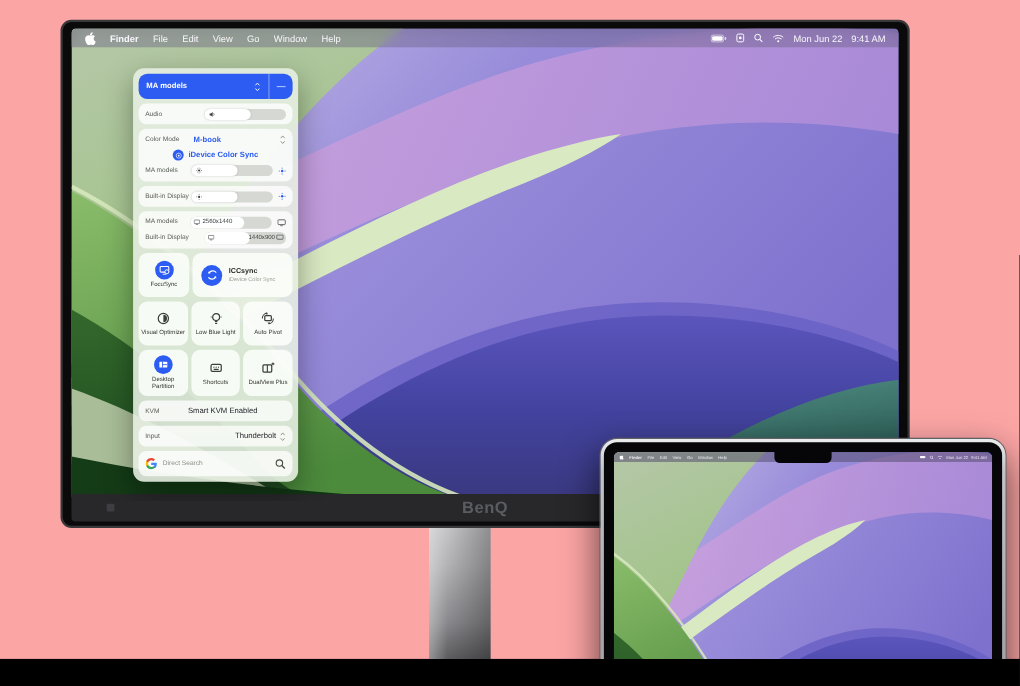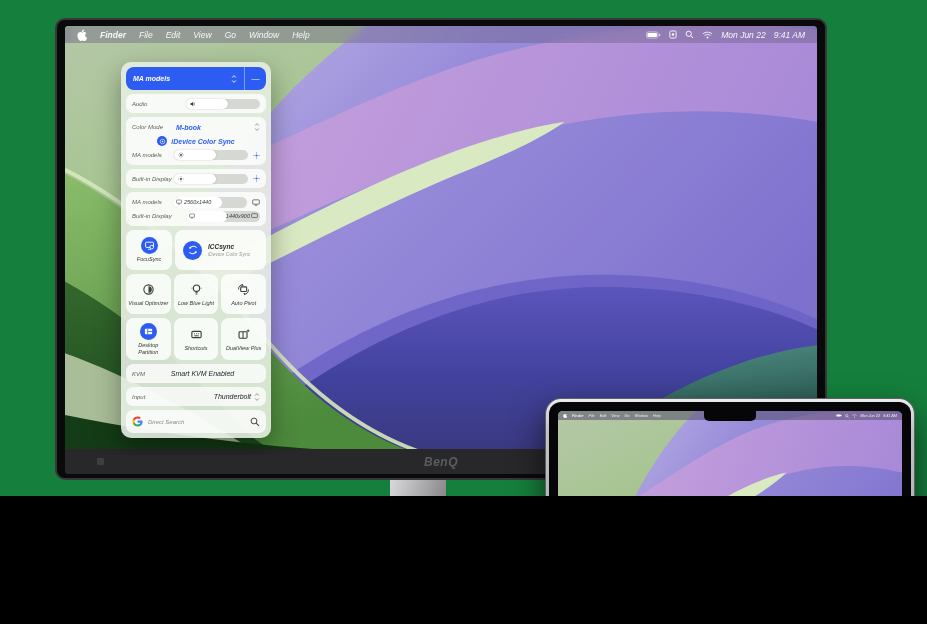--- a/index.html
+++ b/index.html
@@ -1,31 +1,31 @@
 <!DOCTYPE html>
 <html><head>
 <meta charset="utf-8">
 <style>
   html,body{margin:0;padding:0;background:#000;}
   *{box-sizing:border-box;font-family:"Liberation Sans",sans-serif;}
-  .stage{position:relative;width:927px;height:496px;background:#15803d;overflow:hidden;font-style:italic;}
+  .stage{position:relative;width:927px;height:599px;background:#fca5a5;overflow:hidden;}
 
   
   .stand{position:absolute;left:390px;top:477px;width:56px;height:147px;
     background:linear-gradient(180deg,#c6c6c8 0%,#b3b3b6 25%,#8a8a8e 60%,#525255 88%,#333336 100%);}
   .stand::after{content:"";position:absolute;inset:0;
     background:linear-gradient(90deg,rgba(255,255,255,.35),rgba(255,255,255,0) 30%,rgba(0,0,0,.28));}
   .monitor{position:absolute;left:55px;top:18px;width:772px;height:462px;
     background:#0a0a0b;border:2px solid #38383b;border-radius:10px;}
   .screen{position:absolute;left:8px;top:6px;width:752px;height:429px;border-radius:4px;
     overflow:hidden;background:#1b1b22;}
   .wall{position:absolute;inset:0;width:100%;height:100%;display:block;}
   .chin{position:absolute;left:8px;right:8px;top:429px;height:25px;background:#28282b;
     border-radius:0 0 3px 3px;display:flex;align-items:center;justify-content:center;}
-  .brand{font-size:12px;font-weight:700;letter-spacing:.5px;color:#5b5c61;}
+  .brand{font-size:15px;font-weight:700;letter-spacing:.5px;color:#5b5c61;}
   .power-btn{position:absolute;left:32px;top:9px;width:7px;height:7px;background:#3e3e42;border-radius:1px;}
 
   
   .menubar{position:absolute;left:0;right:0;top:0;height:17px;display:flex;align-items:center;
     gap:13px;padding:0 12px;background:rgba(104,96,132,.42);backdrop-filter:blur(5px);
     color:#f7f6fa;font-size:8.5px;z-index:5;}
   .menubar .item{white-space:nowrap;}
   .menubar .item.bold{font-weight:700;}
   .mb-right{margin-left:auto;display:flex;align-items:center;gap:8px;}
   .mb-right .txt{font-size:8.5px;}

